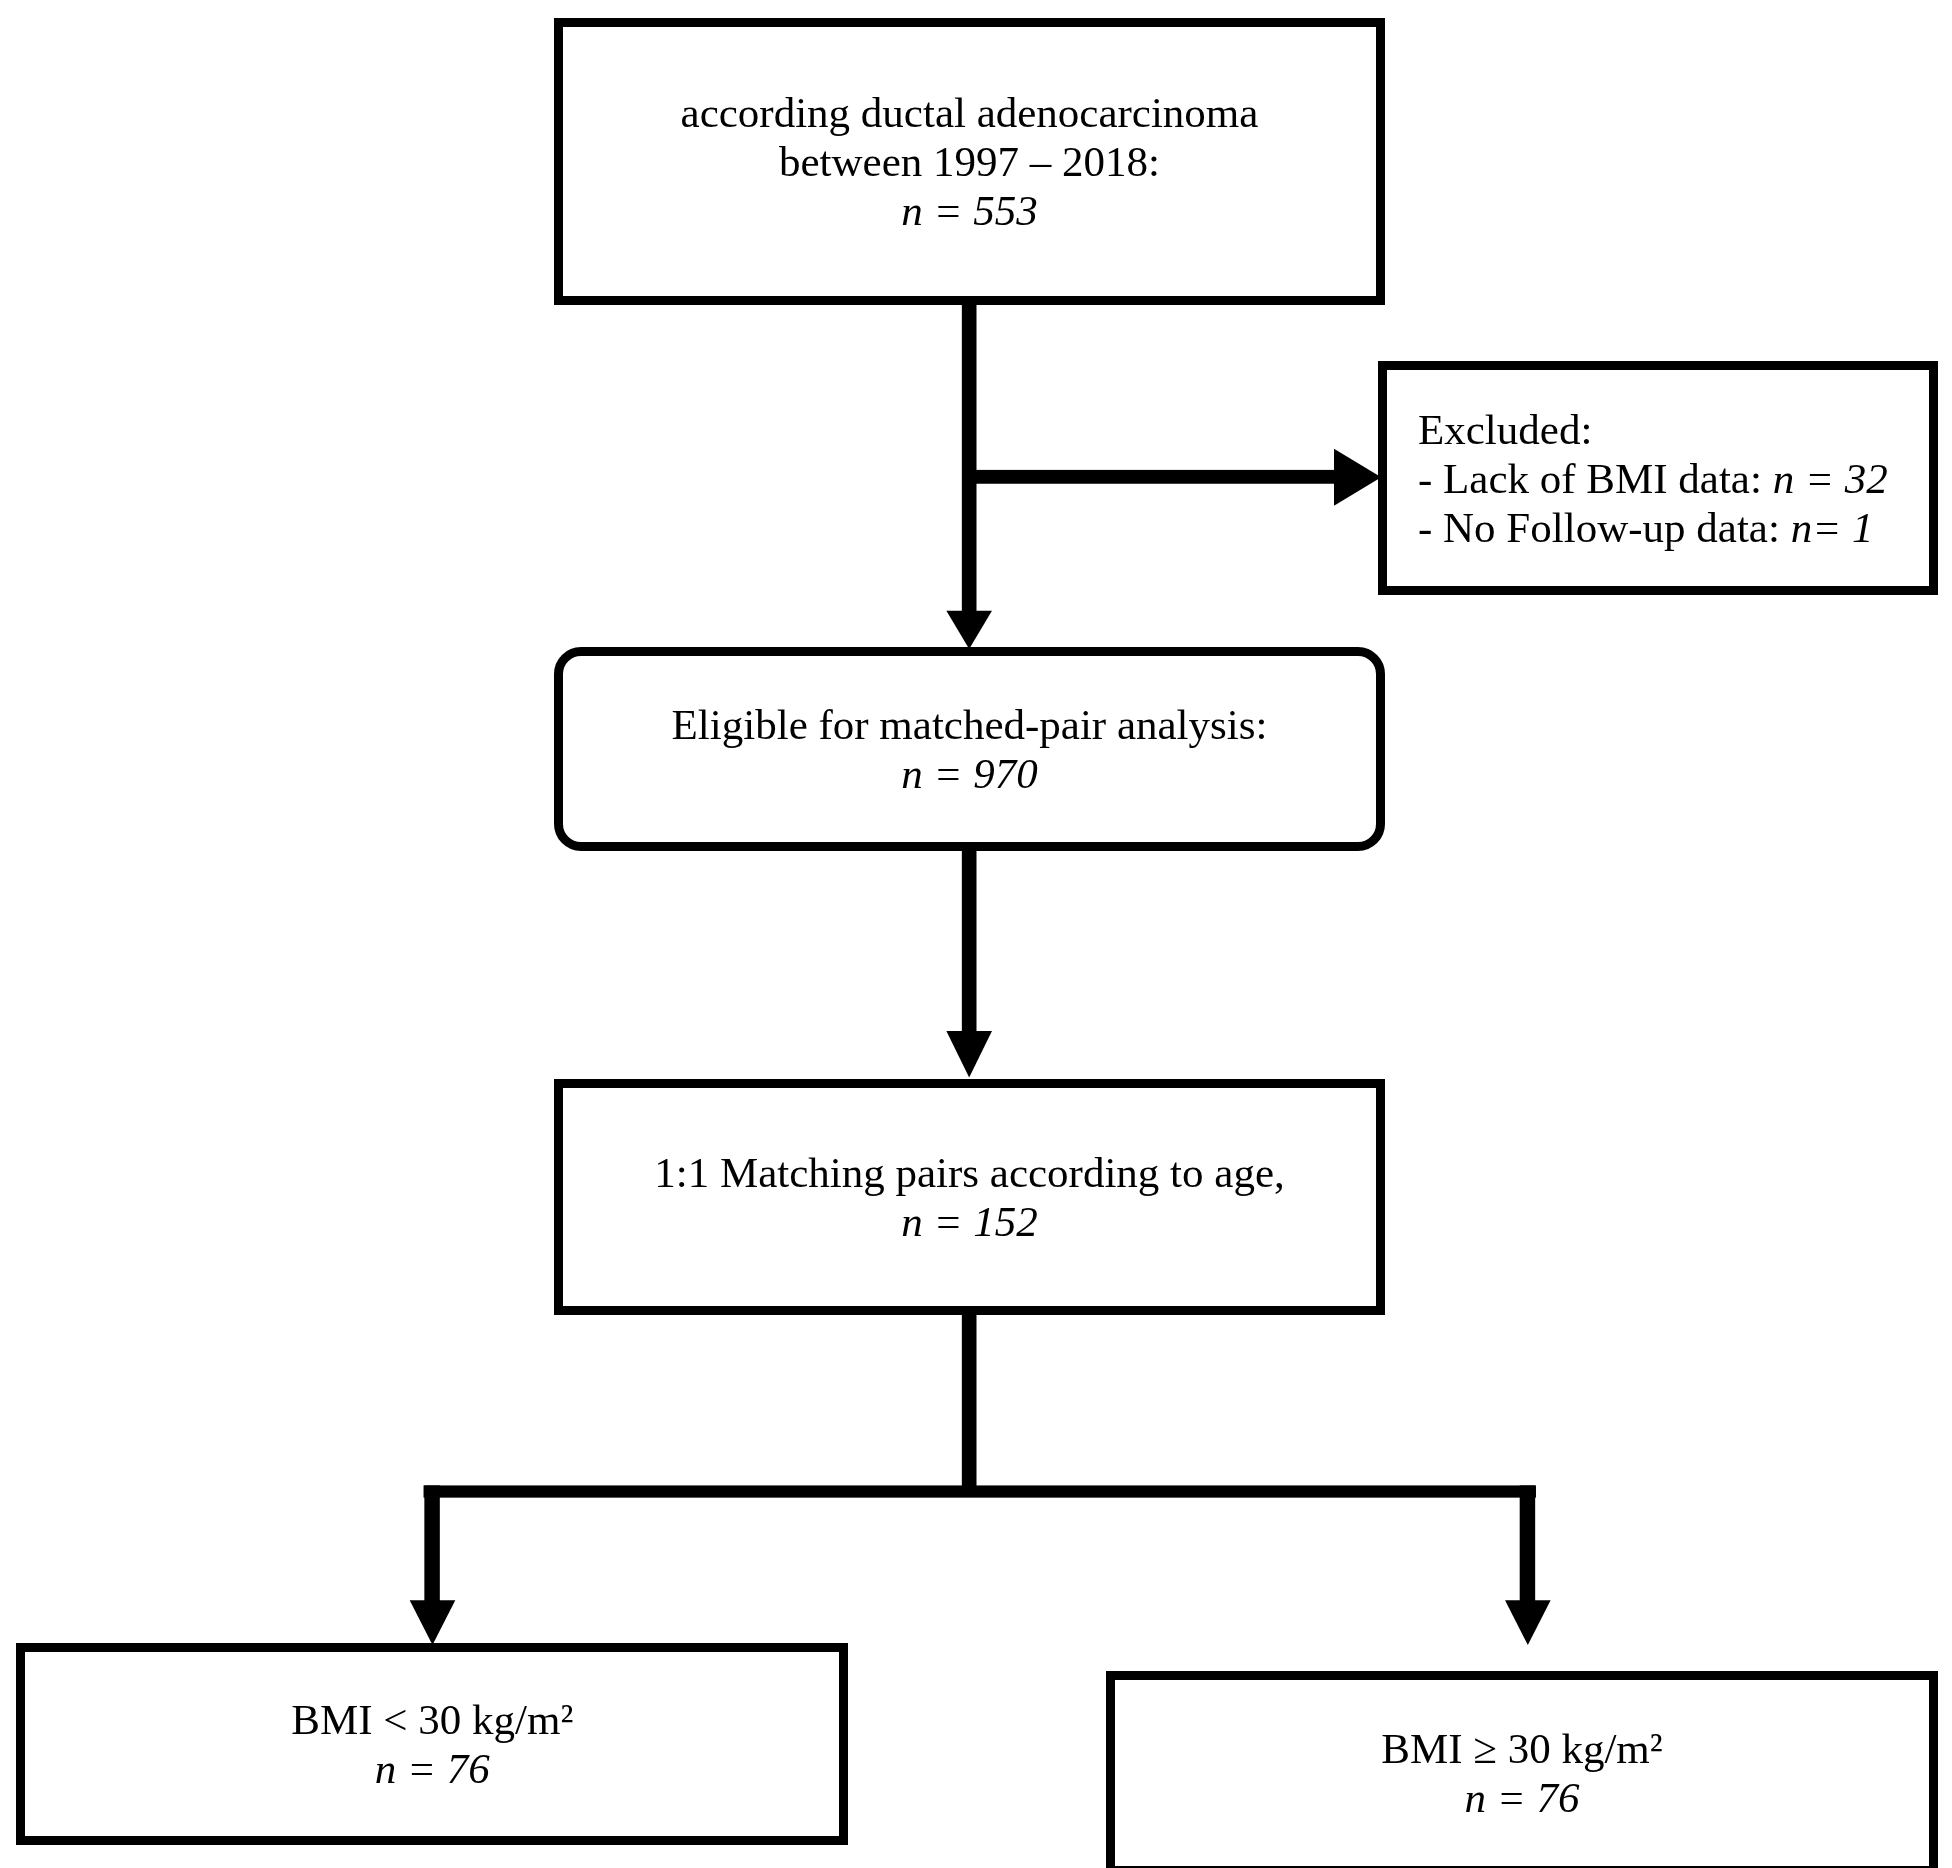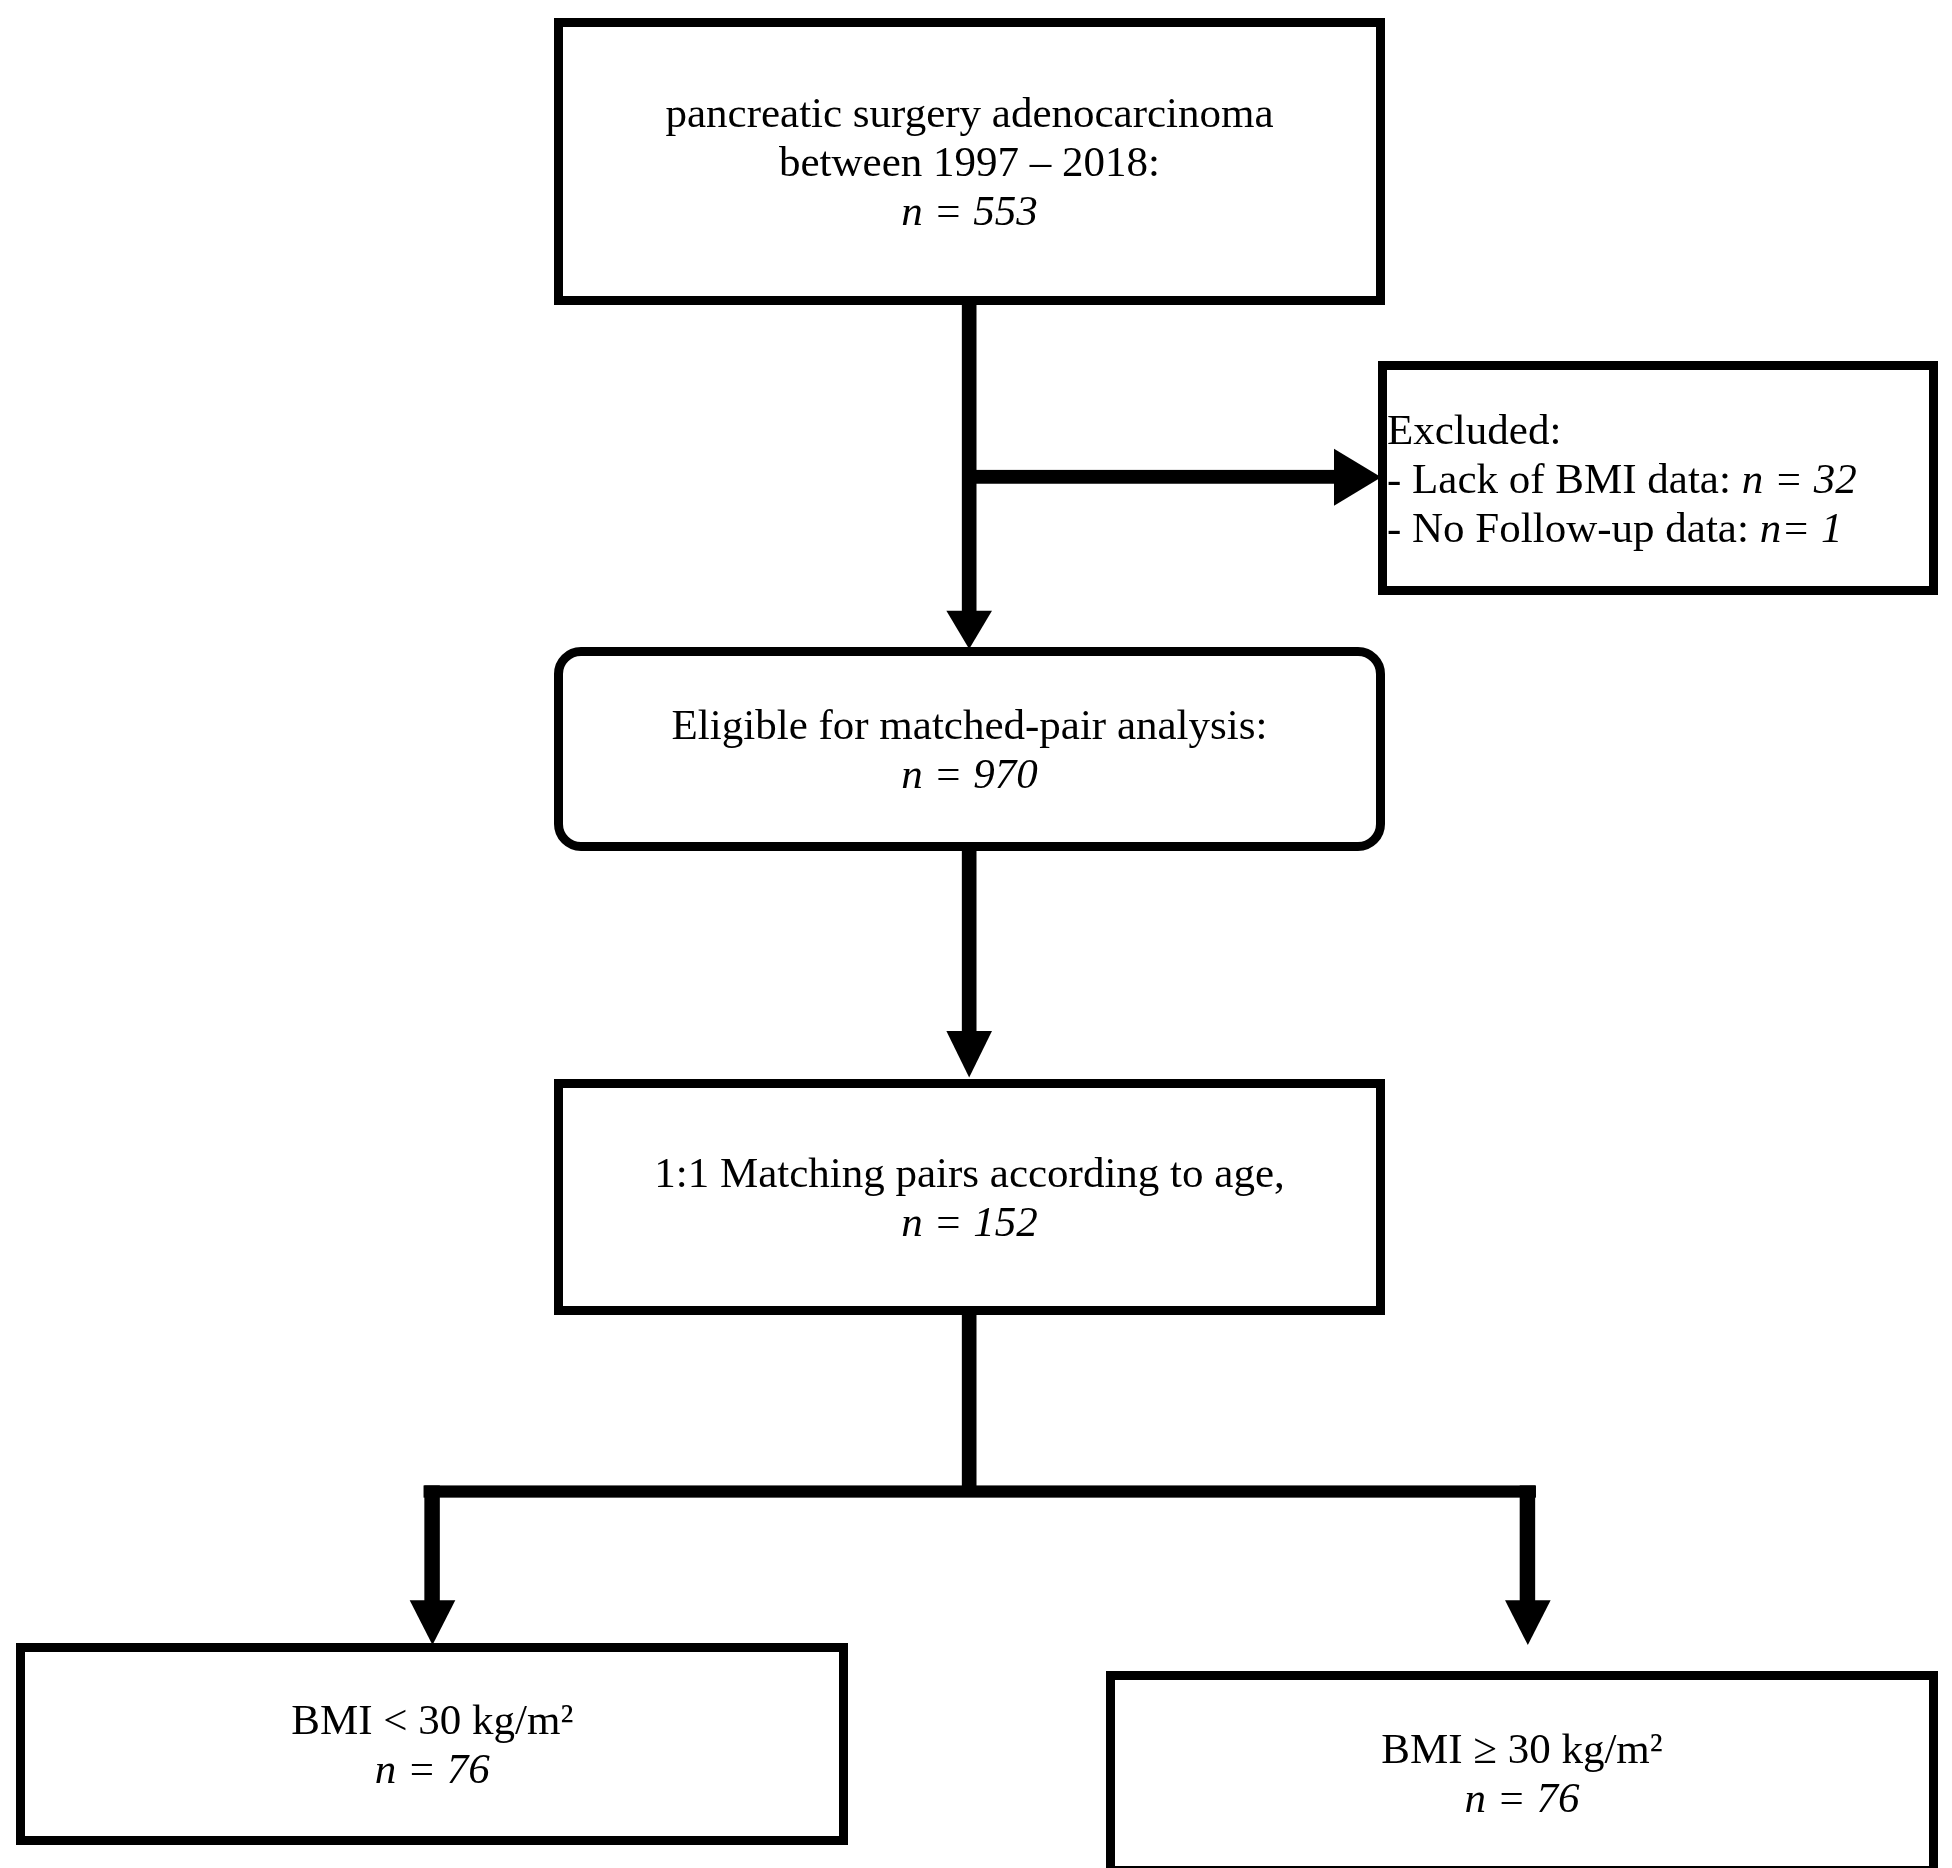--- a/index.html
+++ b/index.html
@@ -32,21 +32,21 @@
     justify-content: center;
     align-items: center;
     font-size: 43px;
     line-height: 49px;
     text-align: center;
   }
   .box .line { white-space: nowrap; }
   .count { font-style: italic; }
   #box-surgery  { left: 554px;  top: 18px;   width: 831px; height: 287px; }
   #box-excluded { left: 1378px; top: 361px;  width: 560px;  height: 234px;
-                  align-items: flex-start; text-align: left; }
+                  align-items: flex-start; text-align: left; padding-left: 31px; }
   #box-eligible { left: 554px;  top: 647px;  width: 831px; height: 204px; border-radius: 27px; }
   #box-matching { left: 554px;  top: 1079px; width: 831px; height: 236px; }
   #box-bmi-low  { left: 16.3px;   top: 1643px; width: 832px; height: 202px; }
   #box-bmi-high { left: 1106px; top: 1643px; width: 832px; height: 204px; margin-top: 28px; }
 </style>
 </head>
 <body>
 
 <div id="canvas">
 
@@ -65,21 +65,21 @@
     <rect x="520" y="1824" width="1366" height="15" fill="#000000"></rect>
 
     <rect x="521" y="1824" width="19" height="152" fill="#000000"></rect>
     <polygon points="503,1965 559,1965 531,2020" fill="#000000"></polygon>
 
     <rect x="1866" y="1824" width="19" height="152" fill="#000000"></rect>
     <polygon points="1848,1965 1904,1965 1876,2020" fill="#000000"></polygon>
   </svg>
 
   <div class="box" id="box-surgery">
-    <div class="line">pancreatic surgery adenocarcinoma</div>
+    <div class="line">according ductal adenocarcinoma</div>
     <div class="line">between 1997 – 2018:</div>
     <div class="line count">n = 553</div>
   </div>
 
   <div class="box" id="box-excluded">
     <div class="line">Excluded:</div>
     <div class="line">
       <span>- Lack of BMI data: </span><span class="count">n = 32</span>
     </div>
     <div class="line">

